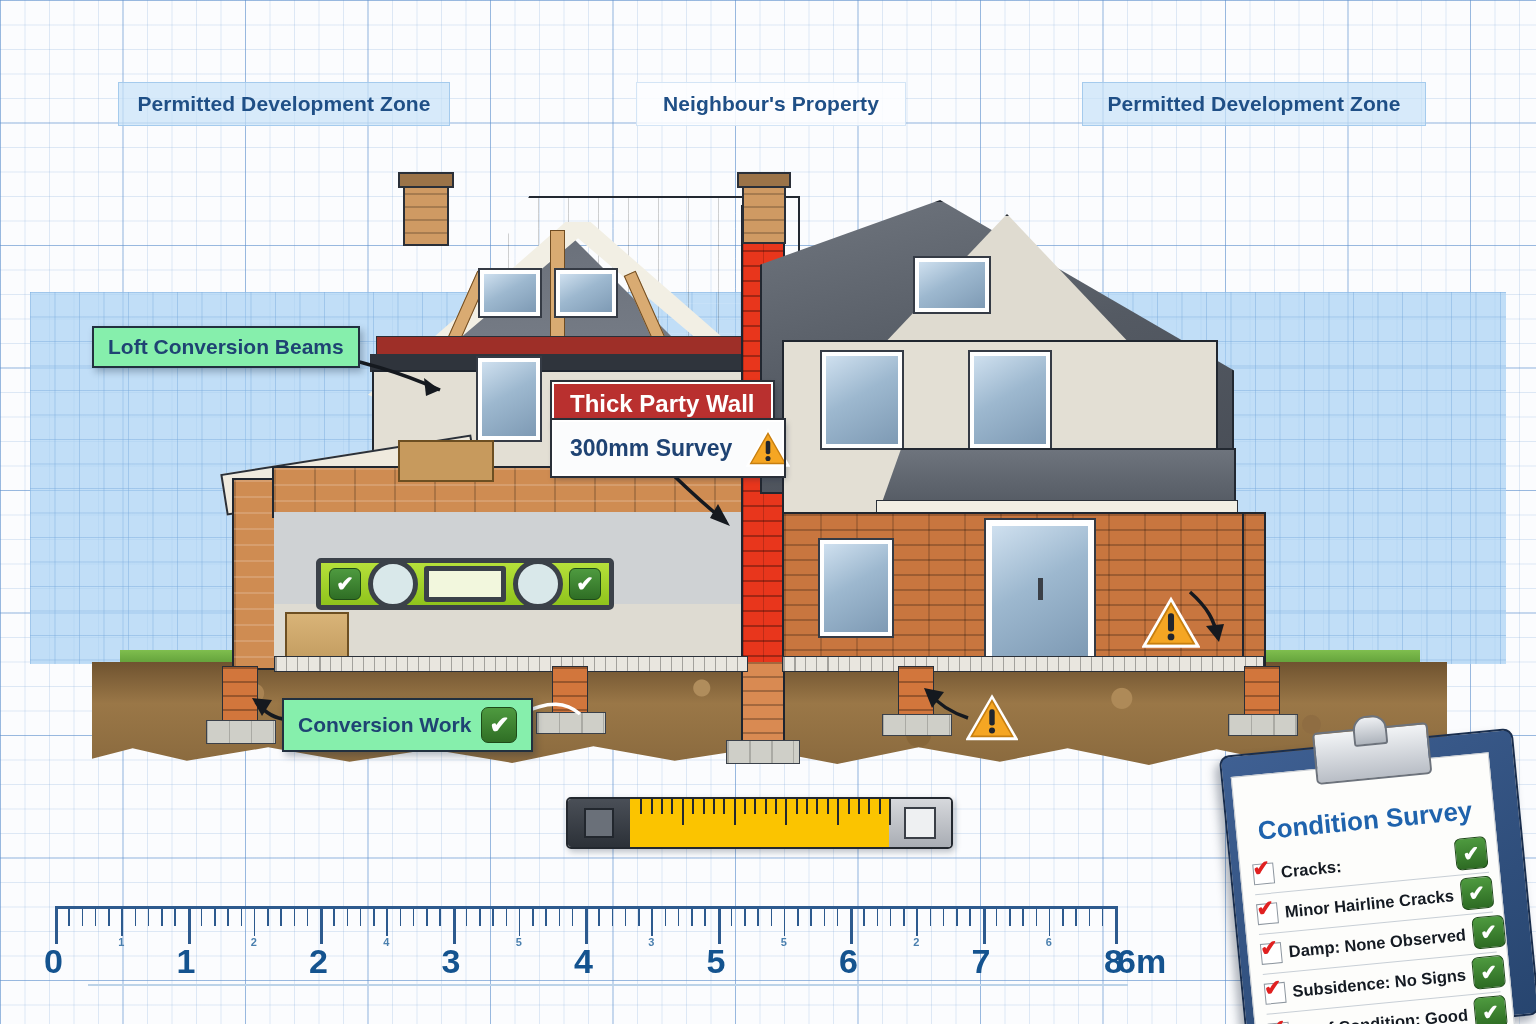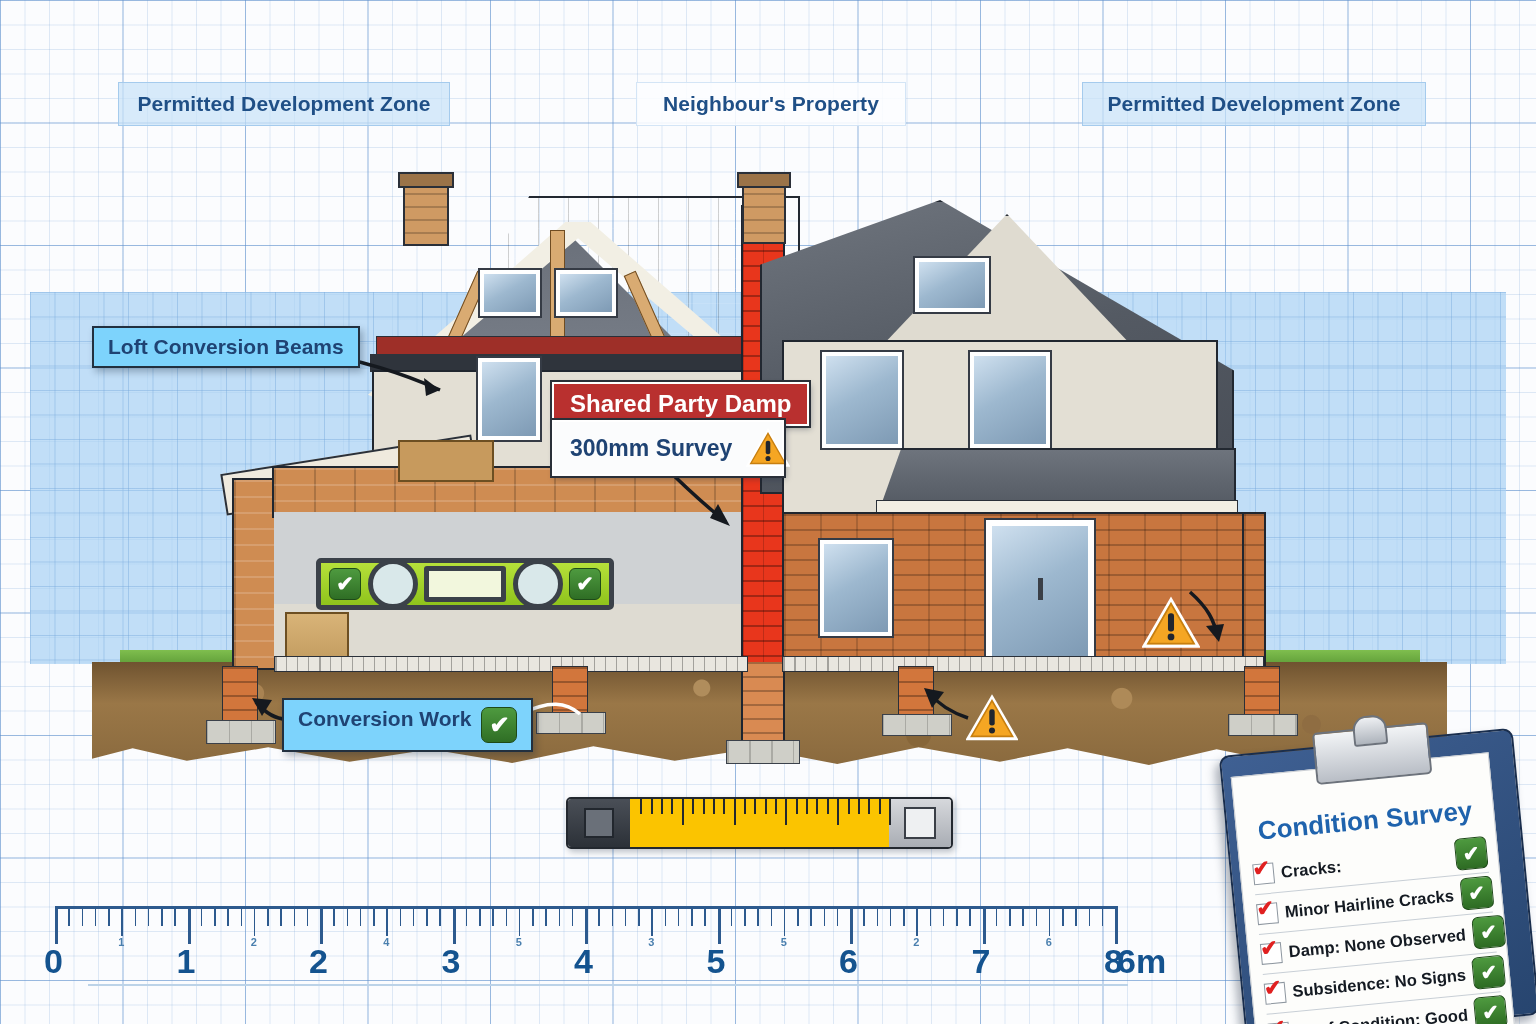--- a/index.html
+++ b/index.html
@@ -157,23 +157,23 @@
     background-image:repeating-linear-gradient(to bottom, rgba(0,0,0,.28) 0 2px, transparent 2px 14px);
     border:1.8px solid #2a2f38;
   }
   .pad{background:#cfcfc8;border:1.8px solid #3b414a;
     background-image:repeating-linear-gradient(to right, rgba(0,0,0,.18) 0 1.5px, transparent 1.5px 22px);}
   .dpc{background:#e9e6df;border:1.6px solid #2a3039;
     background-image:repeating-linear-gradient(to right, rgba(0,0,0,.30) 0 1.5px, transparent 1.5px 11px);}
 
   
   .callout{
-    position:absolute;background:#7dd3fc;border:2px solid #22303f;
+    position:absolute;background:#86efac;border:2px solid #22303f;
     box-shadow:3px 4px 7px rgba(20,35,55,.30);
-    display:flex;gap:10px;
+    display:flex;align-items:center;gap:10px;
     padding:7px 14px;font-weight:bold;color:#1f4373;font-size:21px;white-space:nowrap;
   }
   .callout-red-head{
     position:absolute;background:#b9302f;border:2.5px solid #ffffff;
     outline:2px solid #2a3039;
     color:#fff;font-weight:bold;font-size:24px;padding:6px 16px;white-space:nowrap;
     box-shadow:2px 3px 6px rgba(20,35,55,.35);
   }
   .callout-red-body{
     position:absolute;background:#fbfcfd;border:2.5px solid #ffffff;
@@ -394,21 +394,21 @@
 
     <path d="M968 718 C 950 712 938 704 928 692" stroke="#15191f" stroke-width="3.5" fill="none"></path>
     <polygon points="924,688 944,692 932,708" fill="#15191f"></polygon>
   </svg>
 
   <div class="callout" style="left:92px;top:326px;">
     <span>Loft Conversion Beams</span>
   </div>
 
   <div class="callout-red-head" style="left:552px;top:382px;">
-    <span>Shared Party Damp</span>
+    <span>Thick Party Wall</span>
   </div>
   <div class="callout-red-body" style="left:552px;top:420px;width:196px;">
     <span>300mm Survey</span>
     <svg class="warn-badge" viewBox="0 0 48 44">
       <polygon points="24,3 46,41 2,41" fill="#f5a623" stroke="#fff" stroke-width="3"></polygon>
       <polygon points="24,6 43,39 5,39" fill="none" stroke="#c77f10" stroke-width="1.5"></polygon>
       <rect x="21.5" y="14" width="5" height="15" rx="2.2" fill="#20262f"></rect>
       <circle cx="24" cy="33.5" r="2.8" fill="#20262f"></circle>
     </svg>
   </div>

